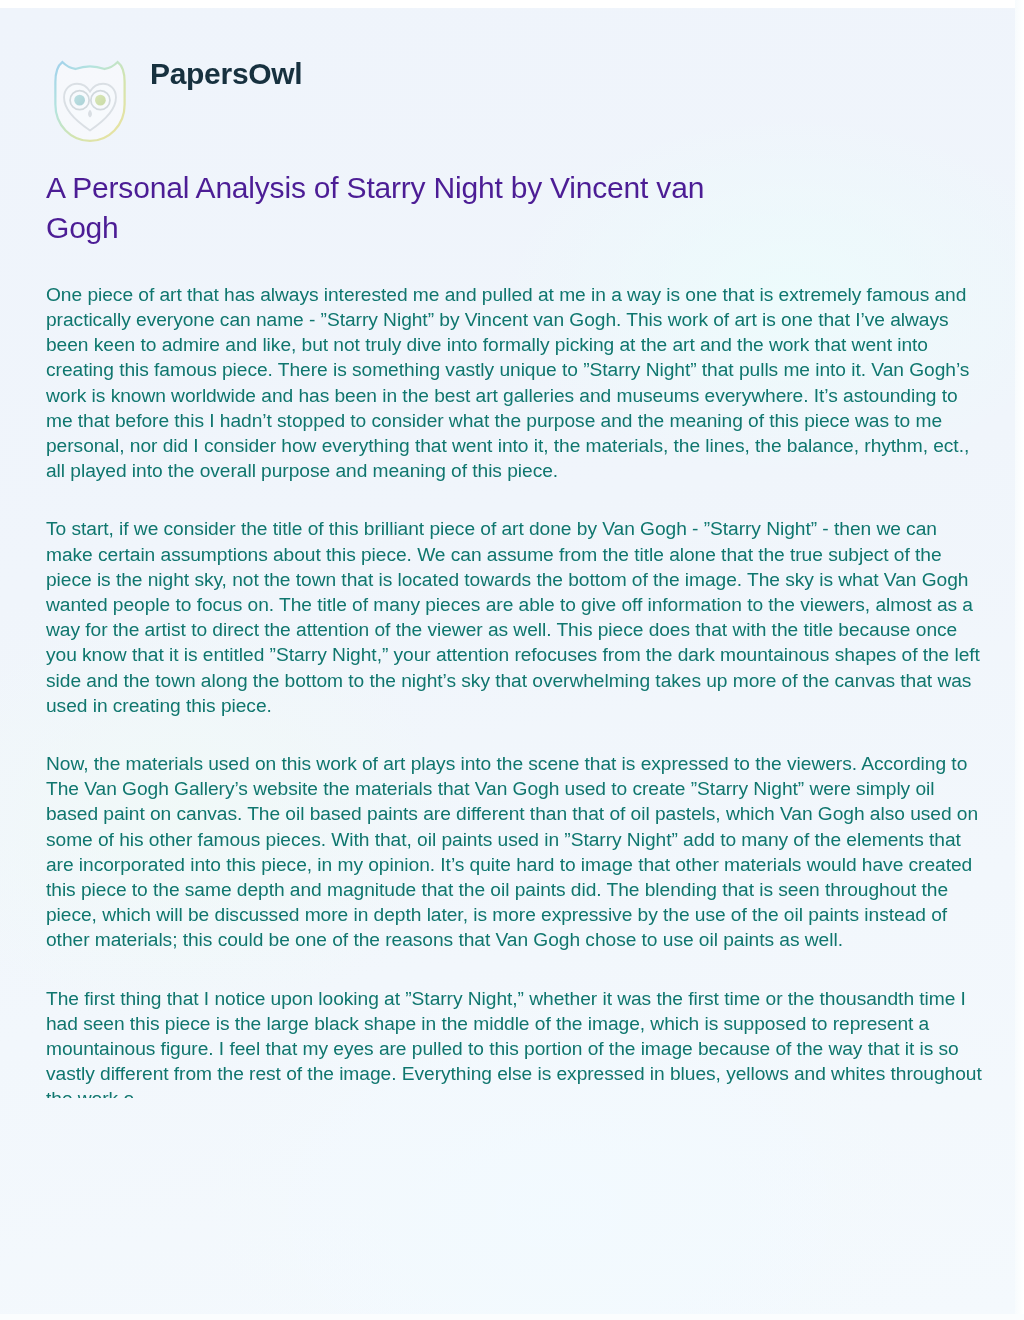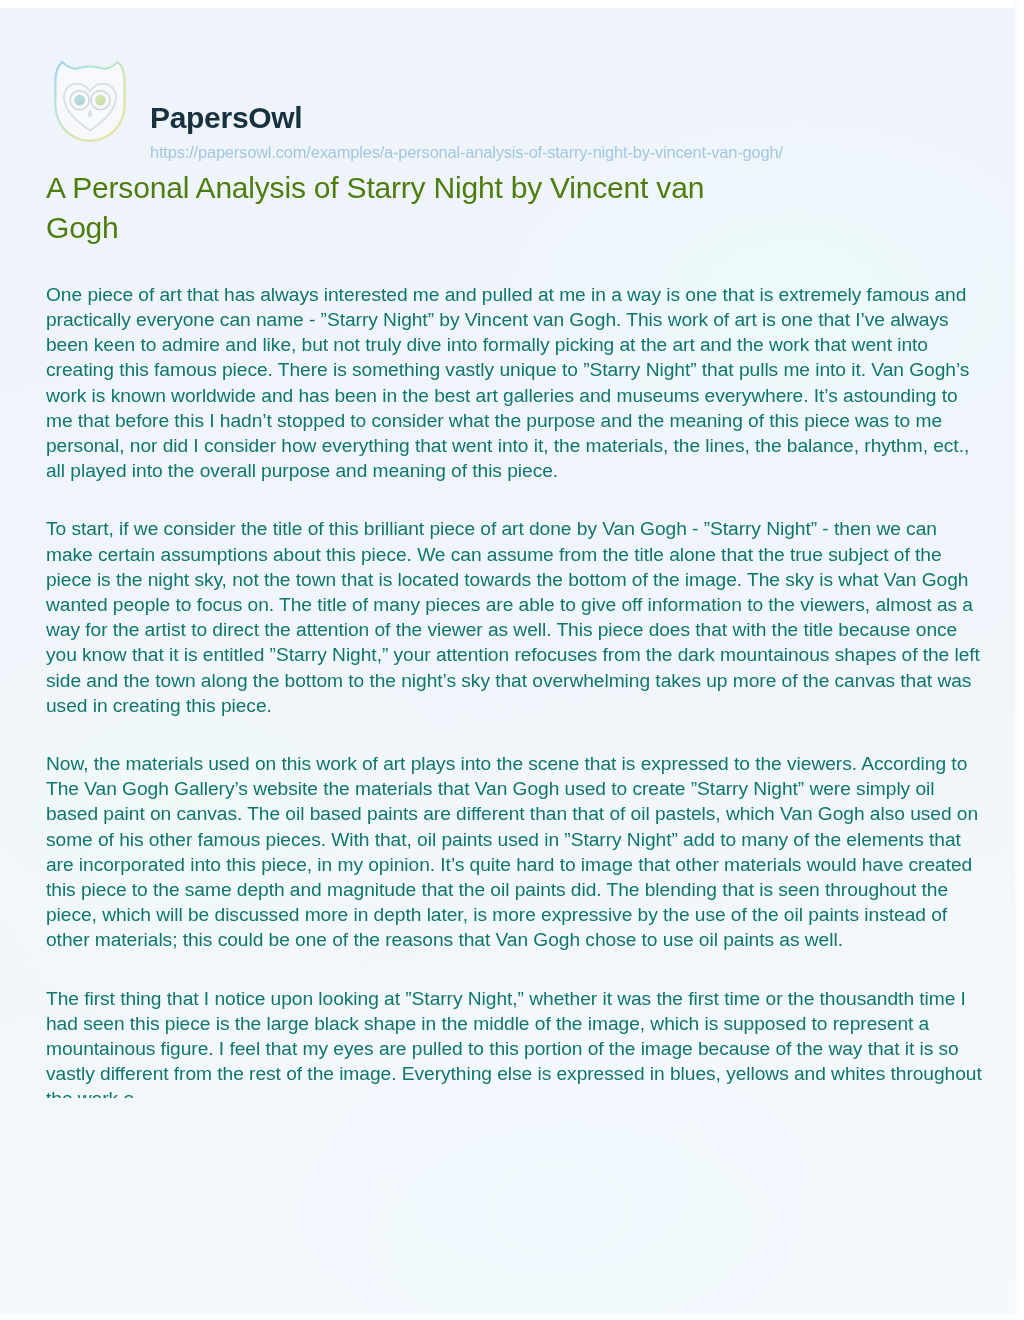--- a/index.html
+++ b/index.html
@@ -72,21 +72,20 @@
   .owl-logo {
     display: block;
     width: 88px;
     height: 90px;
     opacity: 0.55;
     filter: saturate(0.9);
   }
   .brand-text {
     padding-left: 8px;
     padding-top: 6px;
-    margin-top: 44px;
   }
   .brand-name {
     font-size: 30px;
     font-weight: bold;
     color: #17313f;
     letter-spacing: -0.3px;
     line-height: 1.05;
     white-space: nowrap;
   }
   .brand-url {
@@ -101,21 +100,21 @@
   
   .article {
     position: absolute;
     left: 46px;
     top: 168px;
     width: 936px;
   }
   .article-title {
     font-size: 30px;
     font-weight: normal;
-    color: #4d7c0f;
+    color: #4c1d95;
     line-height: 1.33;
     letter-spacing: -0.2px;
     margin: 0;
     max-width: 700px;
   }
   .article-body {
     margin-top: 34px;
   }
   .article-body p {
     font-size: 19.2px;
@@ -177,21 +176,20 @@
 
           <circle cx="62" cy="51" r="11" fill="#ffffff" stroke="#b9c3c7" stroke-width="2"></circle>
           <circle cx="62" cy="51" r="6.2" fill="url(#eyeRight)"></circle>
 
           <path d="M50 62 C47 65 47 69 50 71 C53 69 53 65 50 62 Z" fill="#c7cdd1"></path>
         </svg>
       </div>
 
       <div class="brand-text">
         <div class="brand-name">PapersOwl</div>
-        <div class="brand-url">https://papersowl.com/examples/a-personal-analysis-of-starry-night-by-vincent-van-gogh/</div>
       </div>
 
     </div>
   </div>
 
   <div class="article">
 
     <h1 class="article-title">A Personal Analysis of Starry Night by Vincent van Gogh</h1>
 
     <div class="article-body">

